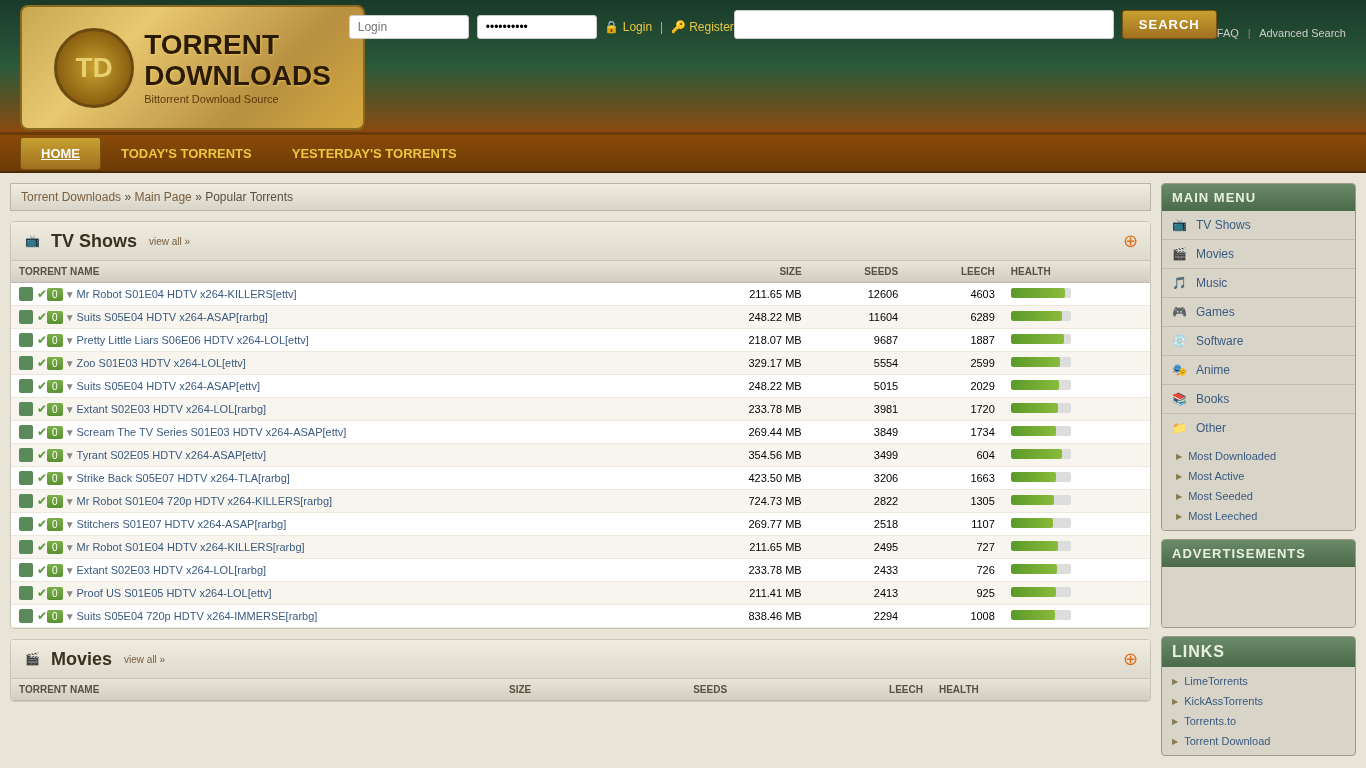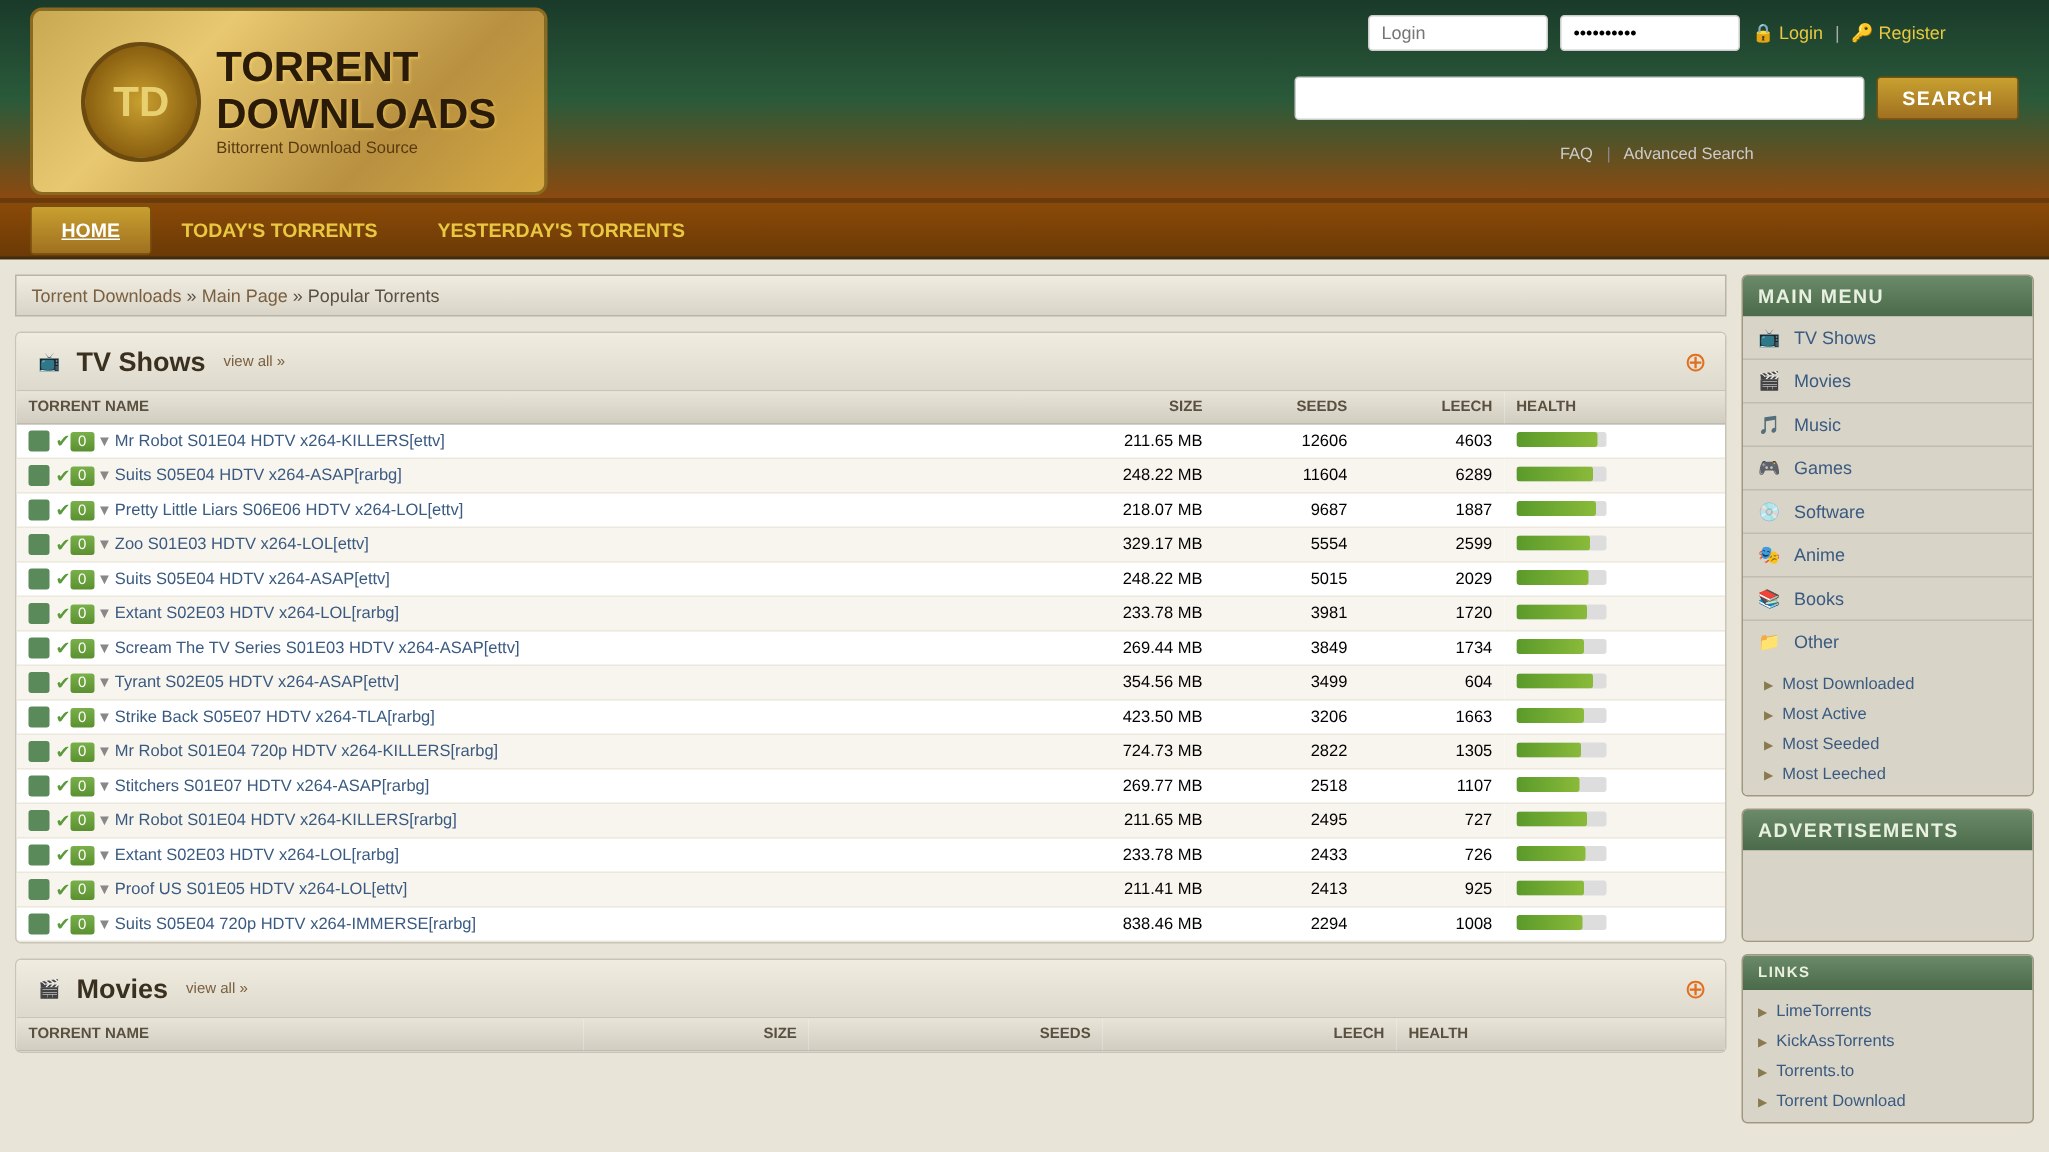--- a/index.html
+++ b/index.html
@@ -53,23 +53,23 @@
     #logo-subtitle {
       font-size: 11px;
       color: #5a3a10;
       margin-top: 2px;
     }
     #header-right {
       position: absolute;
       right: 20px;
       top: 10px;
       display: flex;
-      flex-direction: column;
-      align-items: center;
-      gap: 17px;
+      flex-direction: row;
+      align-items: flex-end;
+      gap: 0;
     }
     #auth-bar {
       display: flex;
       align-items: center;
       gap: 8px;
     }
     .auth-input {
       padding: 4px 8px;
       border: 1px solid #ccc;
       border-radius: 3px;
@@ -353,21 +353,21 @@
     .links-panel {
       background: #d8d4c8;
       border: 1px solid #a09880;
       border-radius: 4px;
       overflow: hidden;
     }
     .links-header {
       background: linear-gradient(180deg, #6a8a6a 0%, #4a6a4a 100%);
       color: #e8f0e0;
       padding: 6px 10px;
-      font-size: 10px;
+      font-size: 16px;
       font-weight: bold;
       text-transform: uppercase;
       letter-spacing: 1px;
     }
     .links-items {
       padding: 4px 0;
     }
     .links-item {
       display: flex;
       align-items: center;

